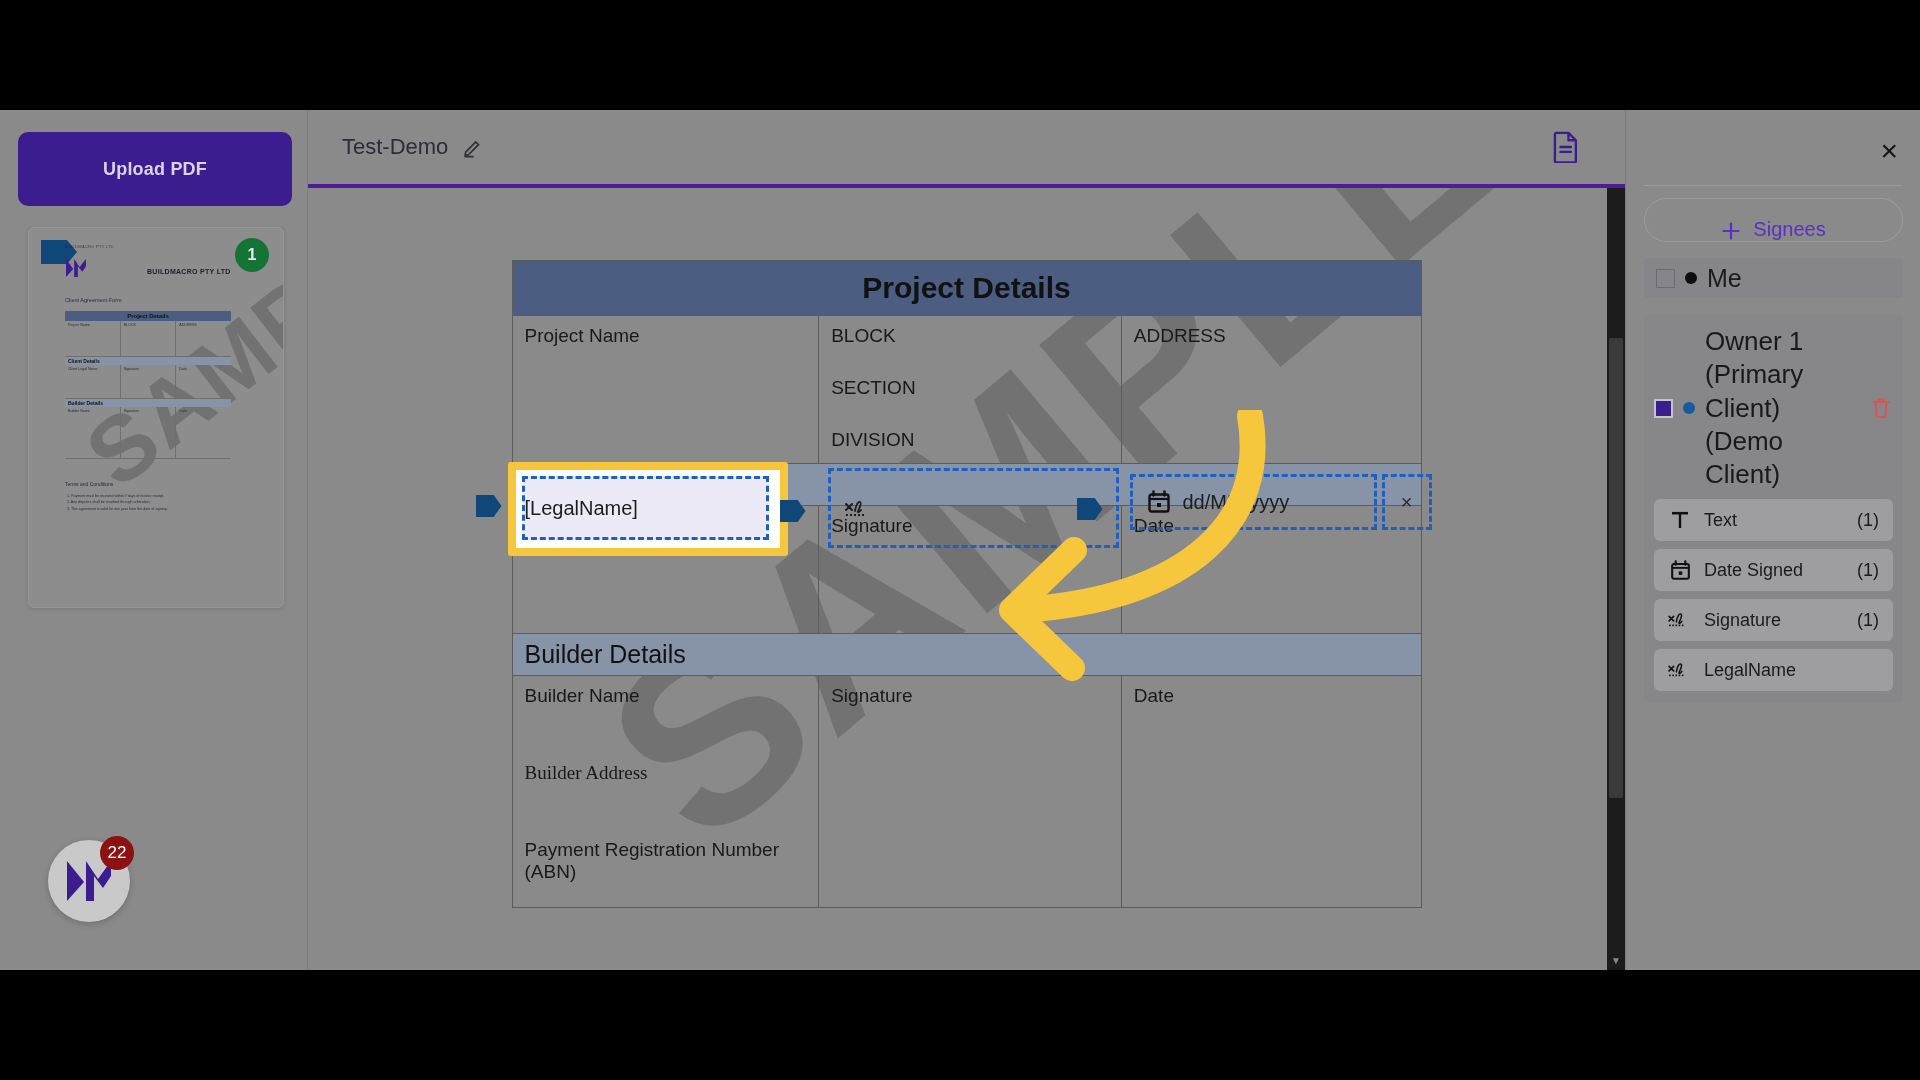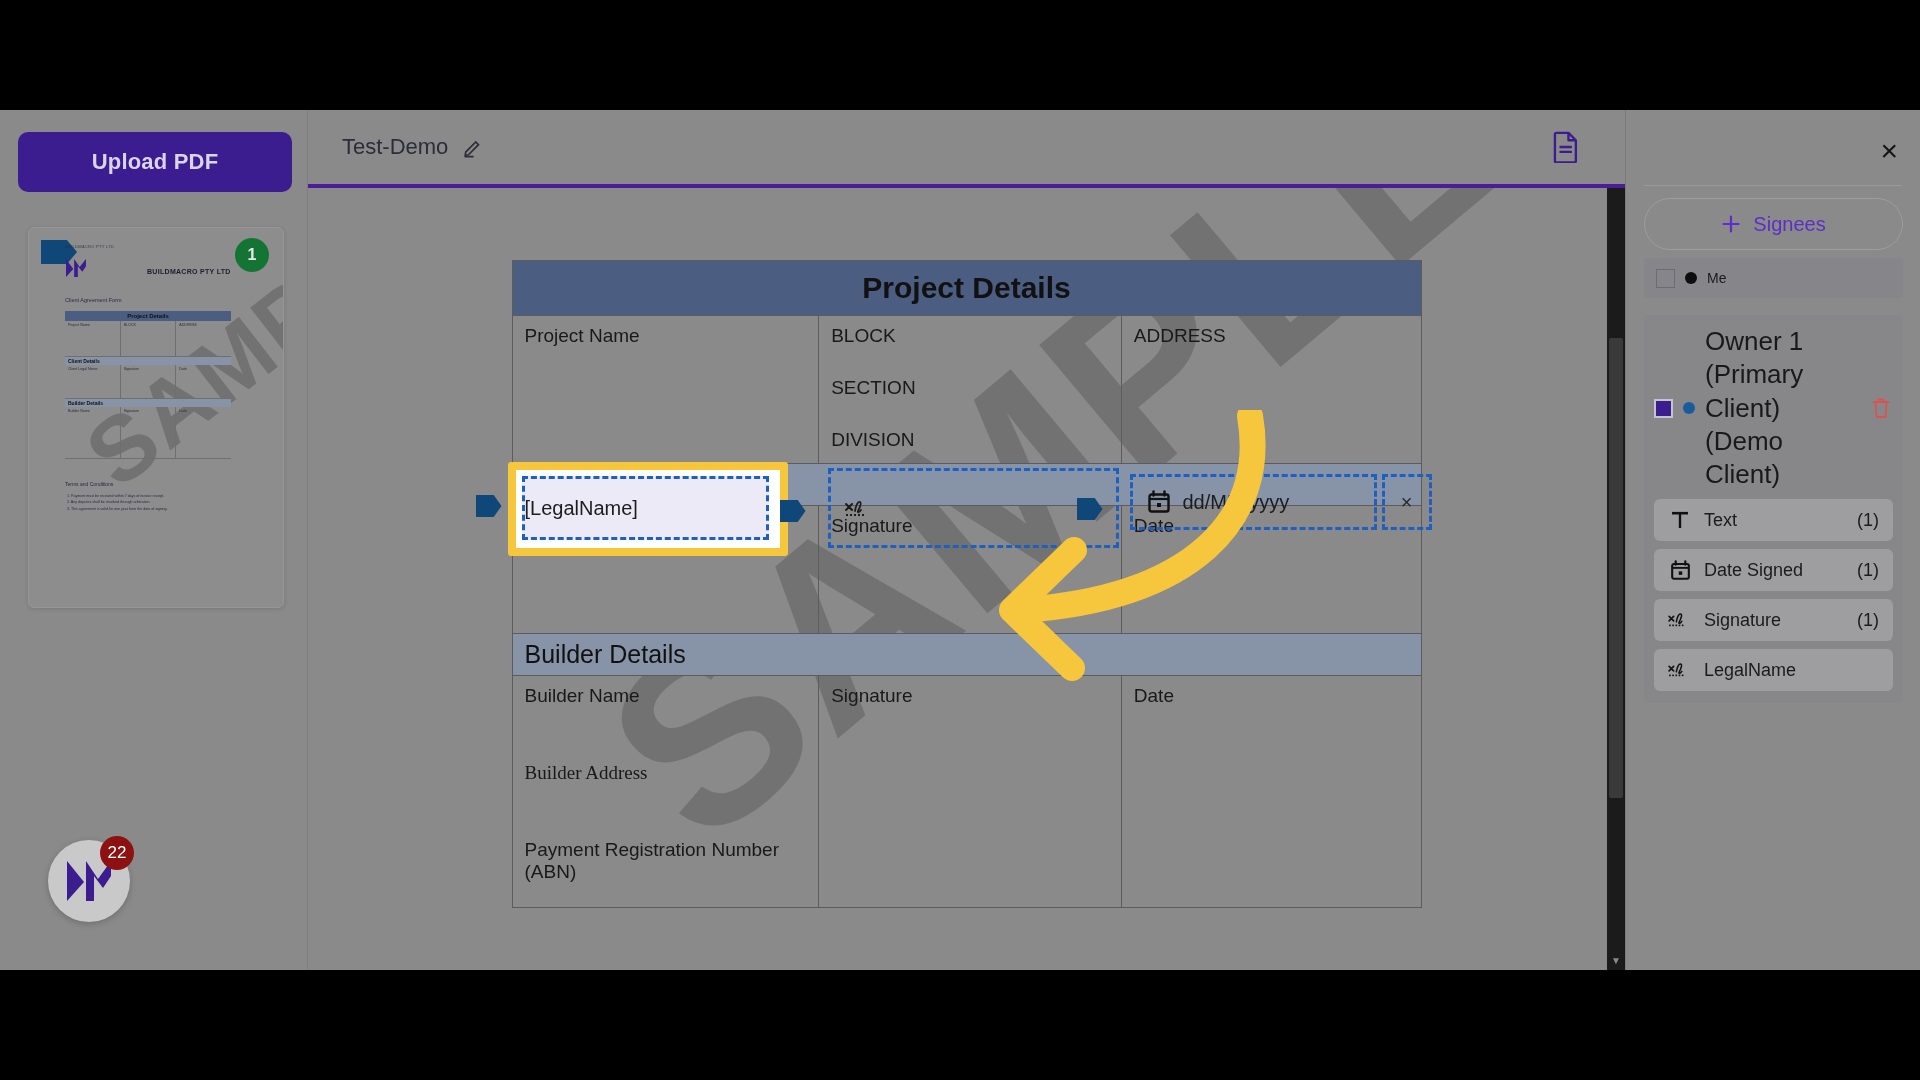--- a/index.html
+++ b/index.html
@@ -23,25 +23,25 @@
   
   #left-rail {
     width: 308px; height: 100%;
     background: #8a8a8a;
     border-right: 1px solid #7e7e7e;
     position: relative;
     flex: 0 0 308px;
   }
   .upload-btn {
     position: absolute; left: 18px; top: 22px;
-    width: 274px; height: 60px;
+    width: 274px; height: 74px;
     background: #3b1d8f;
     color: #d9d4e8;
     border: none; border-radius: 10px;
-    font-size: 22px; font-weight: bold;
+    font-size: 18px; font-weight: bold;
     font-family: "Liberation Sans", sans-serif;
     cursor: pointer;
     letter-spacing: .2px;
   }
   .thumb-card {
     position: absolute; left: 28px; top: 117px;
     width: 256px; height: 381px;
     background: #8d8d8d;
     border: 1px solid #969696;
     border-radius: 6px;
@@ -232,37 +232,37 @@
     padding: 0 18px;
     position: relative;
   }
   .rp-close {
     position:absolute; right: 22px; top: 26px;
     font-size: 30px; color:#151515; cursor:pointer; line-height:1;
     font-weight: 300;
   }
   .rp-divider { position:absolute; left:18px; right:18px; top: 75px; height:1px; background:#9a9a9a; }
   .signees-btn {
-    position:absolute; left: 18px; top: 88px; width: 259px; height: 52px;
+    position:absolute; left: 18px; top: 88px; width: 259px; height: 44px;
     border: 1px solid #9d9d9d; border-radius: 26px;
     background: transparent; cursor:pointer;
-    display:flex; align-items:center; justify-content:center; gap: 12px;
+    display:flex; align-items:flex-end; justify-content:center; gap: 12px;
     color:#5b2fc8; font-size: 20px;
   }
   .me-row {
     position:absolute; left: 18px; top: 148px; width: 259px; height: 40px;
     background: rgba(130,130,140,.38); border-radius: 4px;
     display:flex; align-items:center; gap: 10px; padding-left: 12px;
     cursor:pointer;
   }
   .cbox { width: 19px; height:19px; border:1px solid #6b6b78; background: transparent; flex:0 0 19px; }
   .cbox-filled { background:#3b1d8f; border:2px solid #c4c4cc; }
   .cbox-filled-inner { width:100%; height:100%; }
   .dot { width: 12px; height:12px; border-radius:50%; flex:0 0 12px; }
-  .me-label { font-size: 14px; color:#1b1b1b; }
+  .me-label { font-size: 25px; color:#1b1b1b; }
 
   .signer-card {
     position:absolute; left: 18px; top: 205px; width: 259px;
     background: rgba(130,130,140,.30); border-radius: 5px;
     padding: 10px 10px 12px 10px;
   }
   .signer-head { display:flex; align-items:center; gap: 10px; }
   .signer-name { flex:1; font-size: 26px; color:#191919; line-height:1.28; }
   .trash-btn { cursor:pointer; flex:0 0 22px; display:flex; align-items:center; }
   .ftype {

